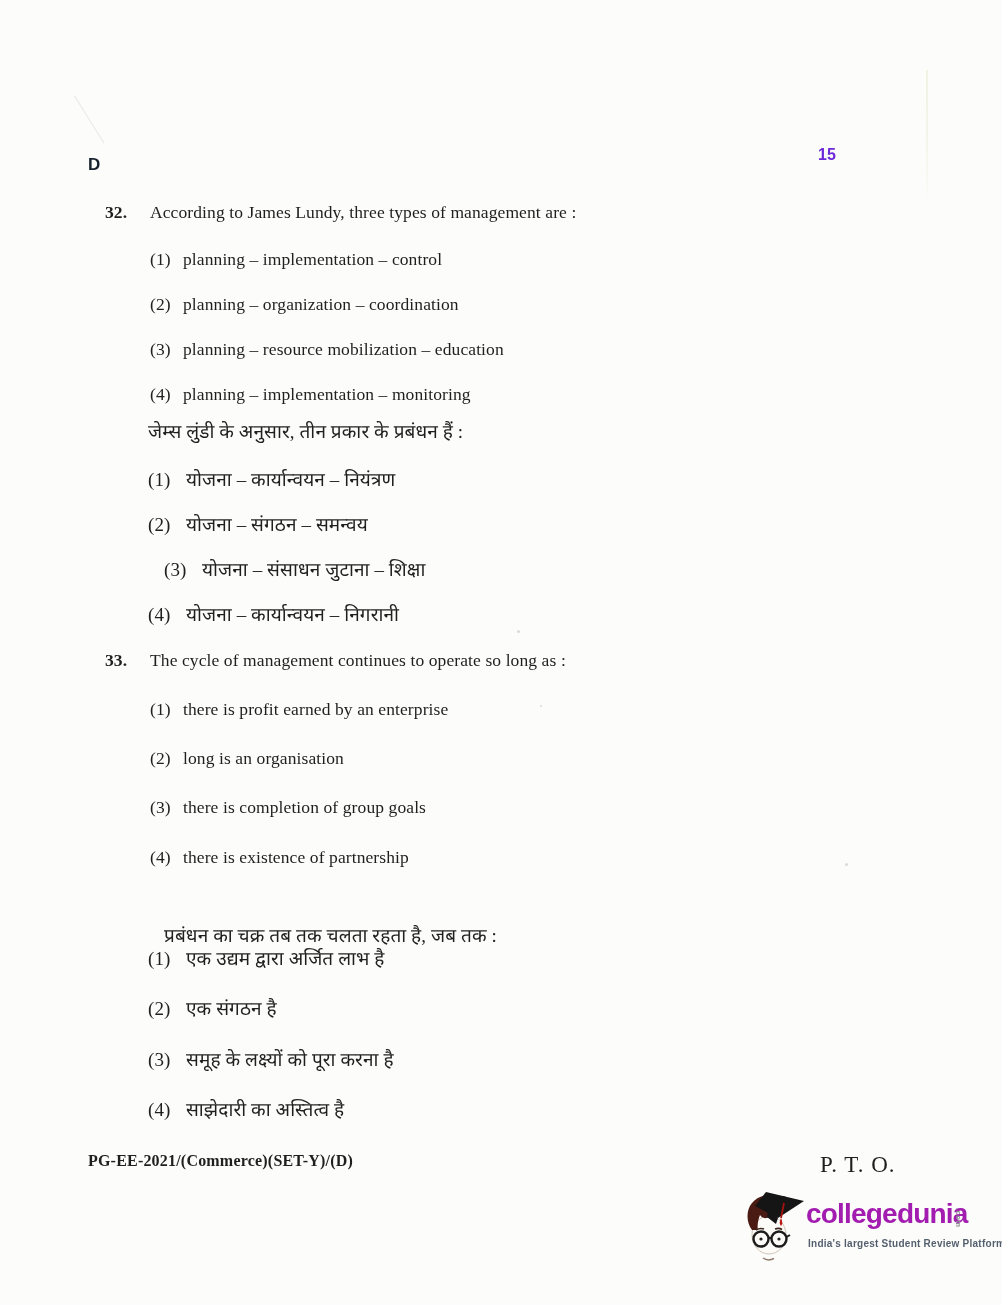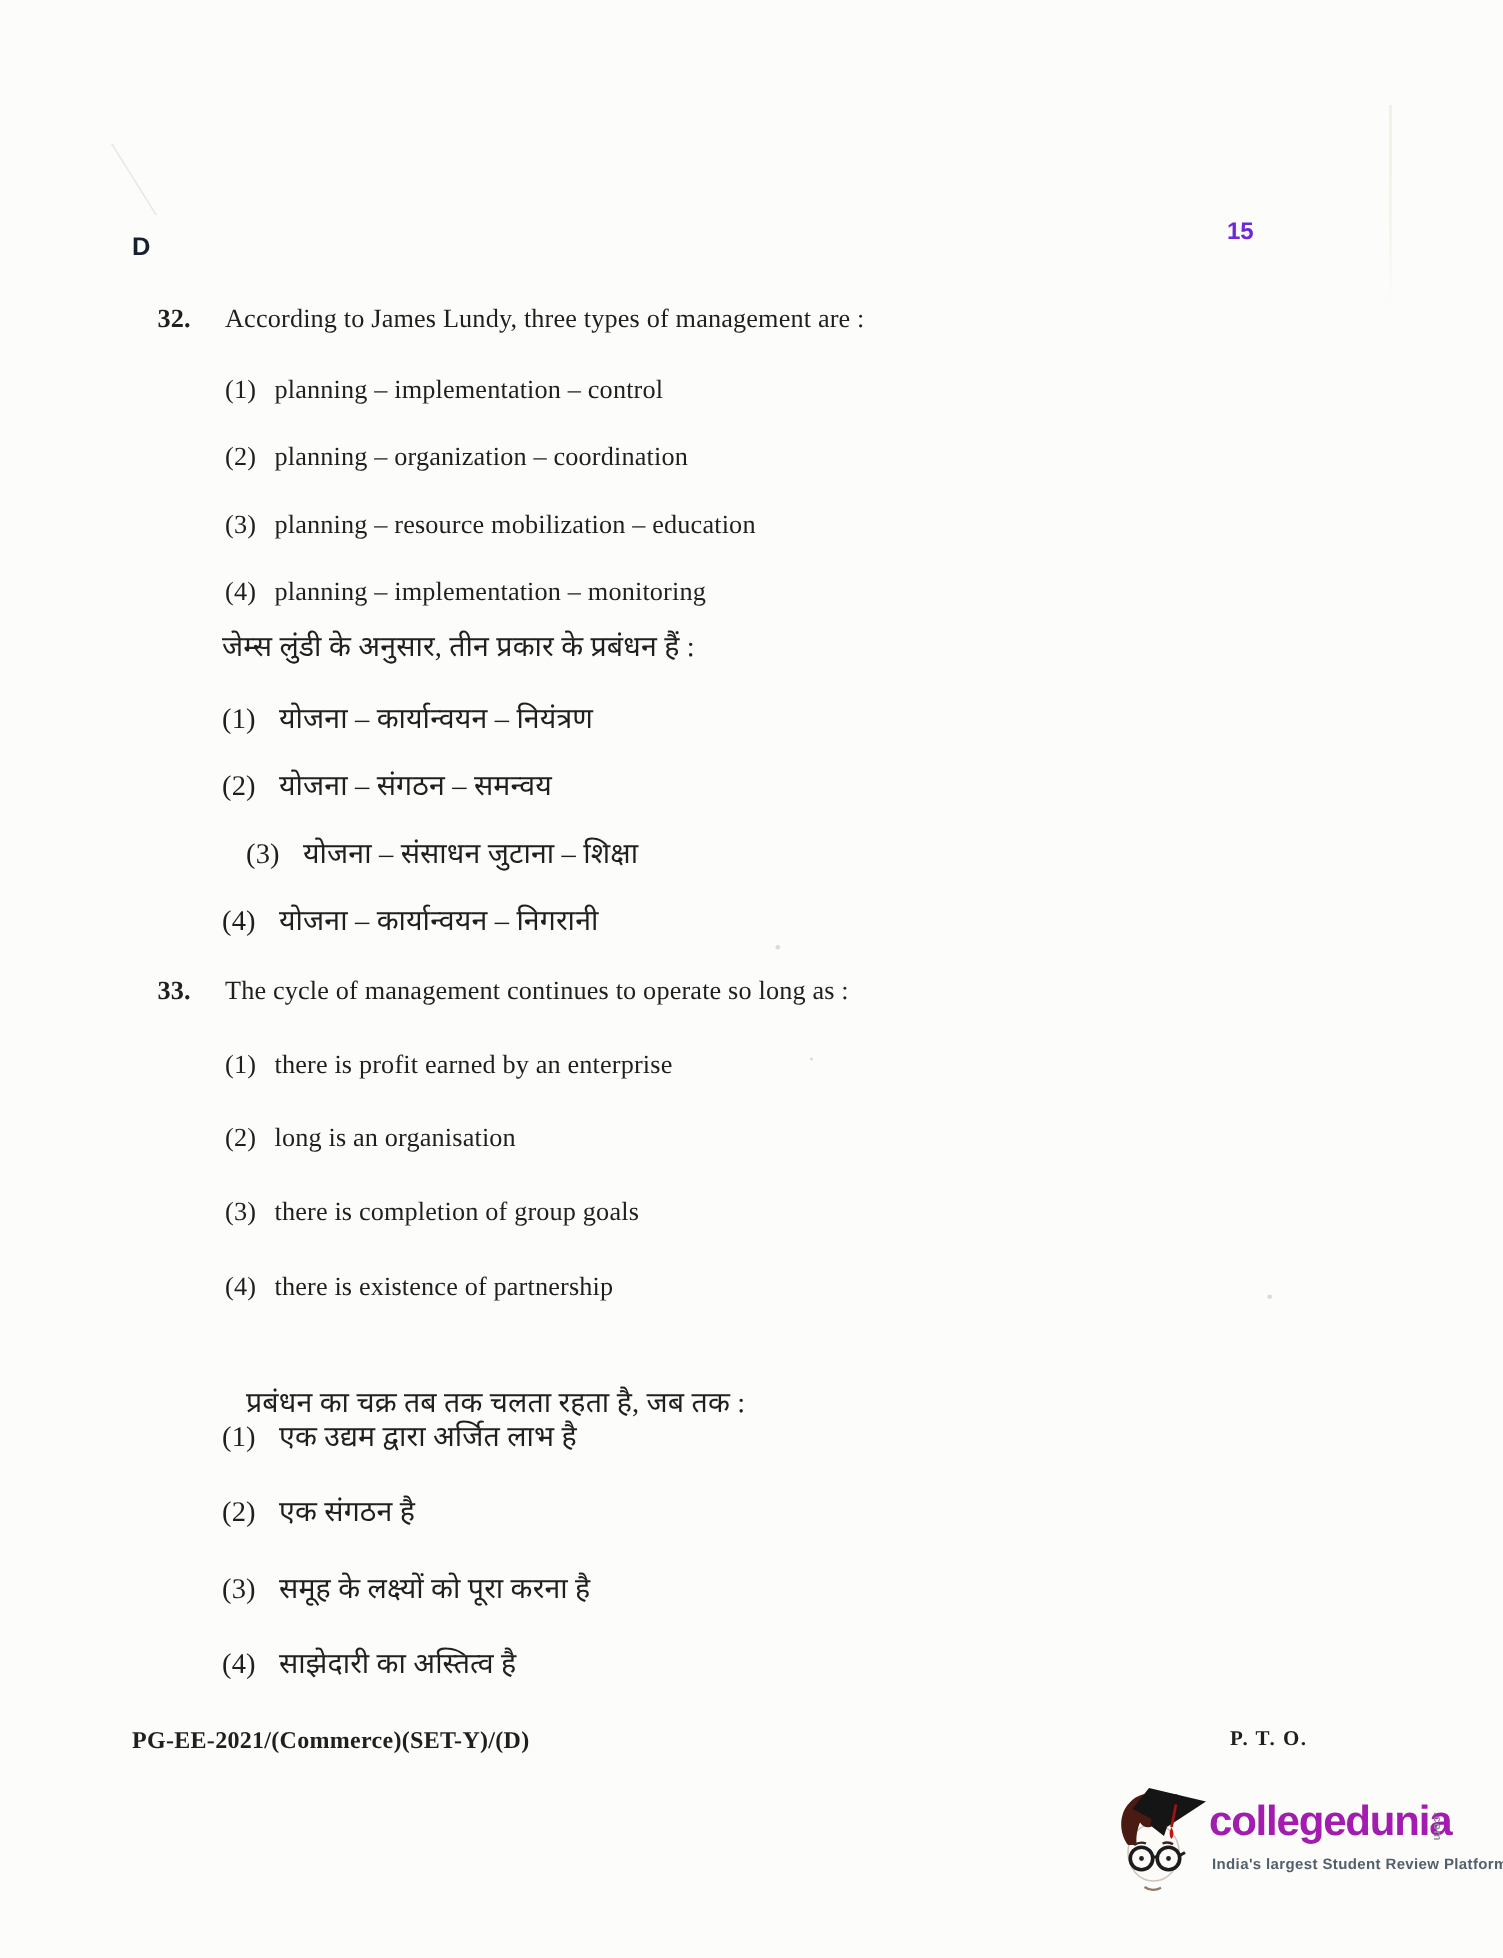--- a/index.html
+++ b/index.html
@@ -24,21 +24,21 @@
     position:absolute;left:818px;top:146px;
     font-family:"Liberation Sans", sans-serif;
     font-weight:bold;font-size:16px;color:#6d28d9;
   }
   .footer-code{
     position:absolute;left:88px;top:1152px;
     font-weight:bold;font-size:16px;letter-spacing:0.2px;
   }
   .footer-pto{
     position:absolute;left:820px;top:1152px;
-    font-weight:bold;font-size:14px;letter-spacing:1px;
+    font-weight:normal;font-size:23px;letter-spacing:1px;
   }
   
   .scan-vline{
     position:absolute;left:926px;top:70px;width:2px;height:136px;
     background:linear-gradient(#eef0de, #f3f4e8 60%, rgba(243,244,232,0));
     opacity:0.8;
   }
   .scan-scratch{
     position:absolute;left:74px;top:96px;width:1px;height:56px;
     background:#d9d9d6;transform:rotate(-32deg);transform-origin:top left;opacity:0.6;

